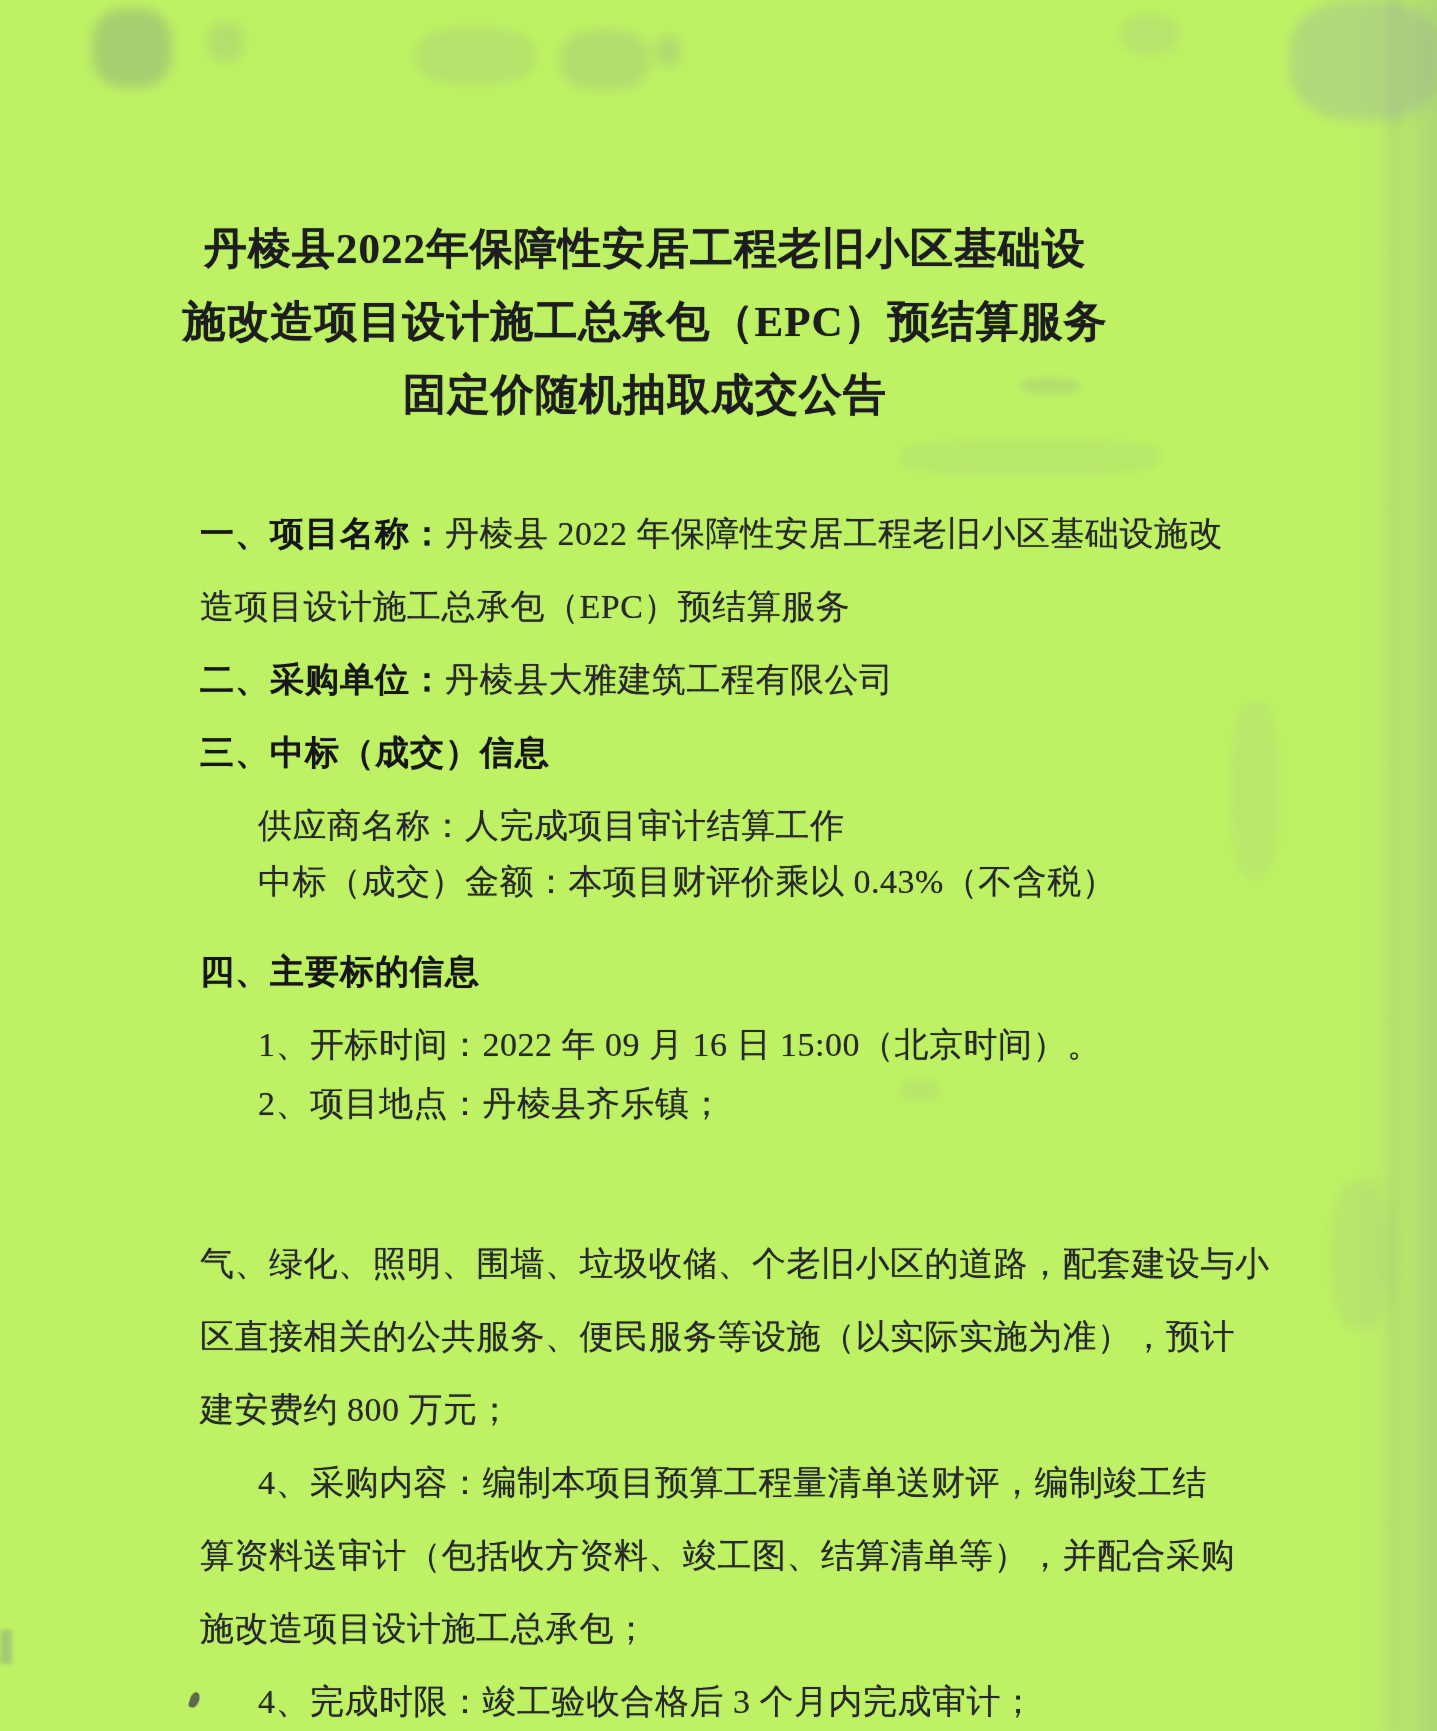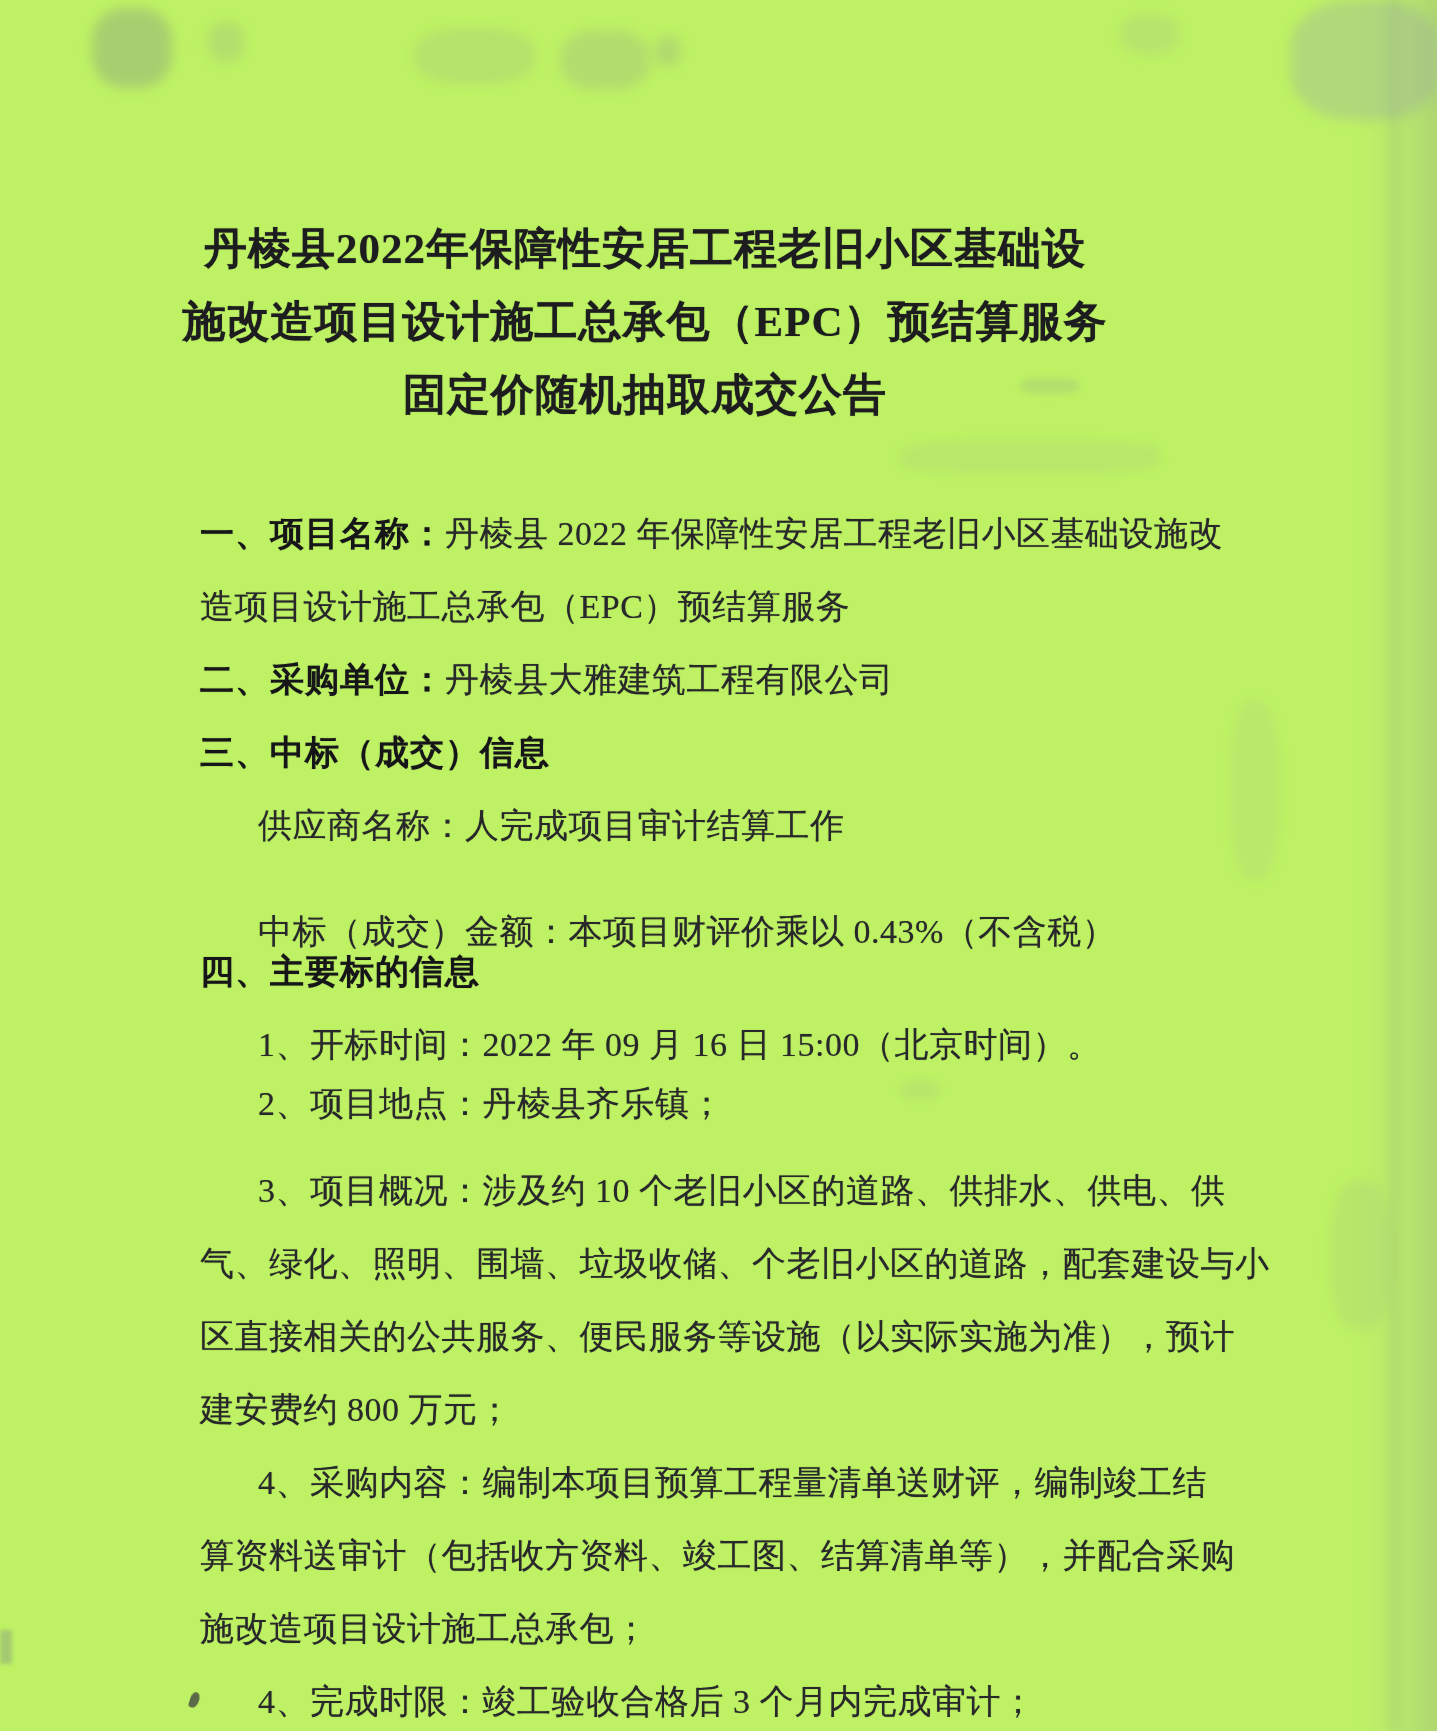--- a/index.html
+++ b/index.html
@@ -117,29 +117,28 @@
     <div class="line flush" style="top:497px"><span class="lbl">一、项目名称：</span><span class="txt">丹棱县 2022 年保障性安居工程老旧小区基础设施改</span></div>
 
     <div class="line flush" style="top:570px"><span class="txt">造项目设计施工总承包（EPC）预结算服务</span></div>
 
     <div class="line flush" style="top:716px"><span class="lbl">三、中标（成交）信息</span></div>
 
     <div class="line flush" style="top:643px"><span class="lbl">二、采购单位：</span><span class="txt">丹棱县大雅建筑工程有限公司</span></div>
 
     <div class="line indent" style="top:789px"><span class="txt">供应商名称：人完成项目审计结算工作</span></div>
 
-    <div class="line indent" style="top:895px"><span class="txt">中标（成交）金额：本项目财评价乘以 0.43%（不含税）</span></div>
+    <div class="line indent" style="top:845px"><span class="txt">中标（成交）金额：本项目财评价乘以 0.43%（不含税）</span></div>
 
     <div class="line flush" style="top:935px"><span class="lbl">四、主要标的信息</span></div>
 
     <div class="line indent" style="top:1008px"><span class="txt">1、开标时间：2022 年 09 月 16 日 15:00（北京时间）。</span></div>
 
     <div class="line indent" style="top:1067px"><span class="txt">2、项目地点：丹棱县齐乐镇；</span></div>
 
-    <div class="line indent" style="top:1154px"><span class="txt">3、项目概况：涉及约 10 个老旧小区的道路、供排水、供电、供</span></div>
 
     <div class="line flush" style="top:1227px"><span class="txt">气、绿化、照明、围墙、垃圾收储、个老旧小区的道路，配套建设与小</span></div>
 
     <div class="line flush" style="top:1300px"><span class="txt">区直接相关的公共服务、便民服务等设施（以实际实施为准），预计</span></div>
 
     <div class="line flush" style="top:1373px"><span class="txt">建安费约 800 万元；</span></div>
 
     <div class="line indent" style="top:1446px"><span class="txt">4、采购内容：编制本项目预算工程量清单送财评，编制竣工结</span></div>
 
     <div class="line flush" style="top:1519px"><span class="txt">算资料送审计（包括收方资料、竣工图、结算清单等），并配合采购</span></div>

